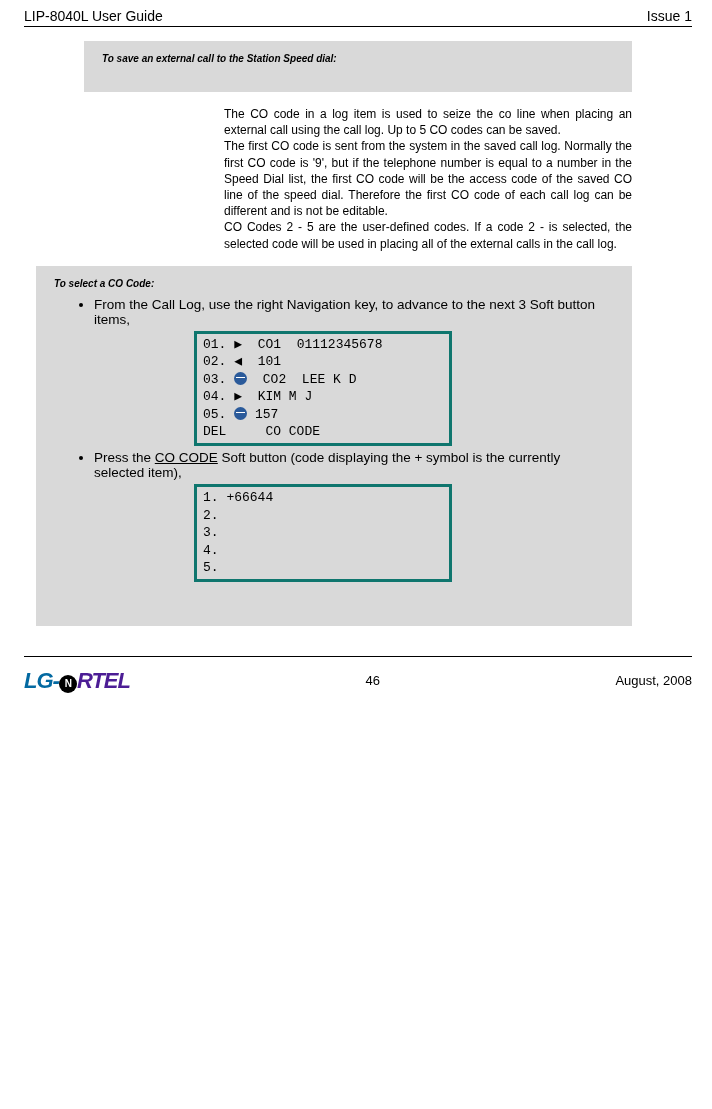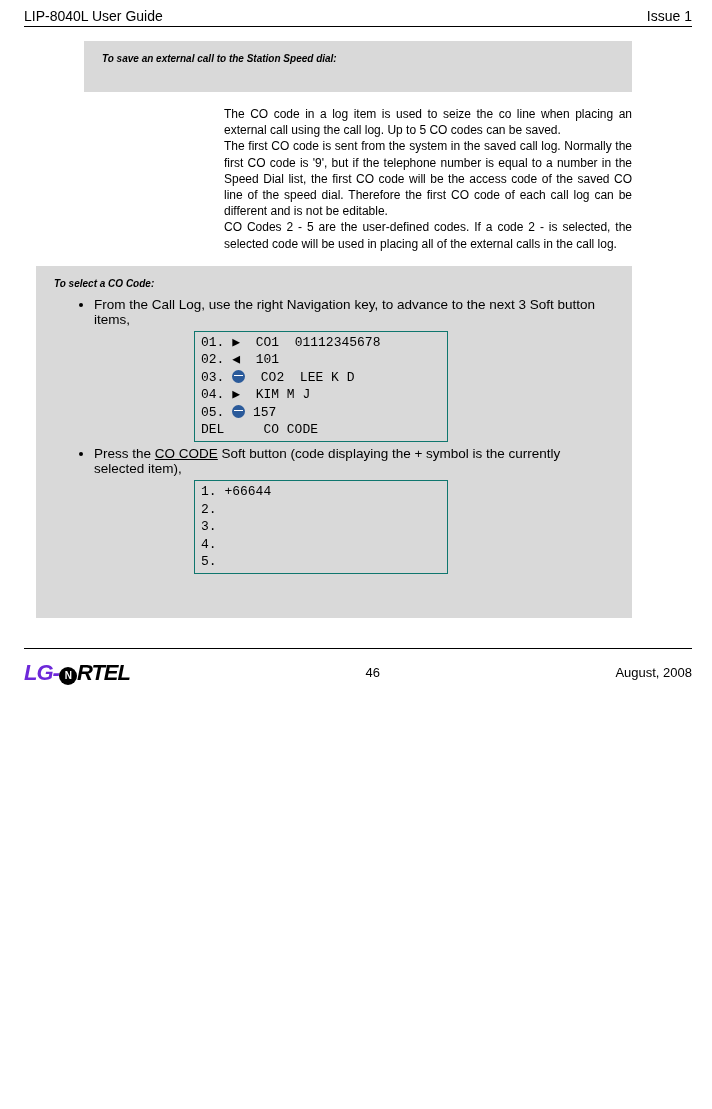--- a/index.html
+++ b/index.html
@@ -42,21 +42,21 @@
     margin-bottom: 2px;
     font-size: 13.5px;
   }
   .para {
     margin: 0 60px 0 200px;
     text-align: justify;
     font-size: 12px;
     line-height: 1.35;
   }
   .screen {
-    border: 1px solid #0f766e;
+    border: 3px solid #0f766e;
     width: 240px;
     margin: 4px 0 4px 100px;
     background: #d9d9d9;
     font-family: "Courier New", monospace;
     font-size: 13px;
     padding: 2px 6px 2px 6px;
     line-height: 1.35;
   }
   .screen .row { white-space: pre; }
   .globe {
@@ -84,22 +84,22 @@
     font-size: 13px;
     height: 40px;
   }
   .logo {
     font-family: Arial, sans-serif;
     font-weight: bold;
     font-size: 22px;
     letter-spacing: -1px;
     font-style: italic;
   }
-  .logo .lg { color: #6d28d9; }
-  .logo .nortel { color: #000000; }
+  .logo .lg { color: #0369a1; }
+  .logo .nortel { color: #4c1d95; }
   .logo .dot {
     display:inline-block;
     width:18px;height:18px;
     border-radius:50%;
     background:#000;
     color:#fff;
     font-size:10px;
     text-align:center;
     line-height:18px;
     vertical-align:1px;

